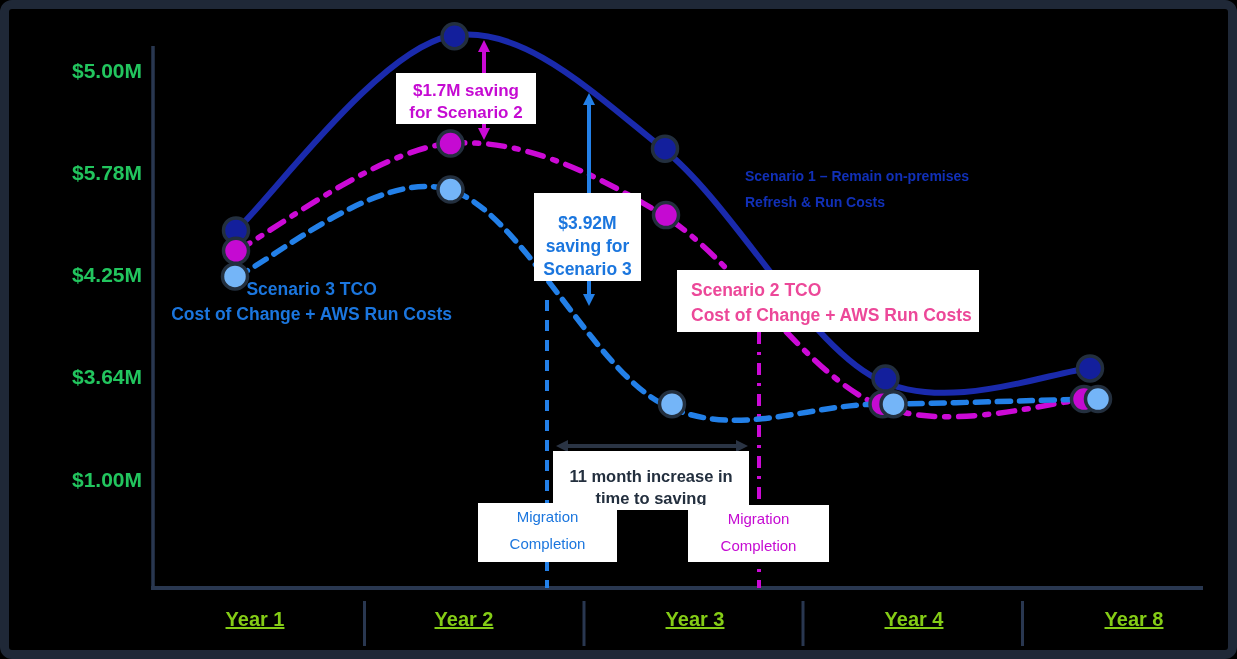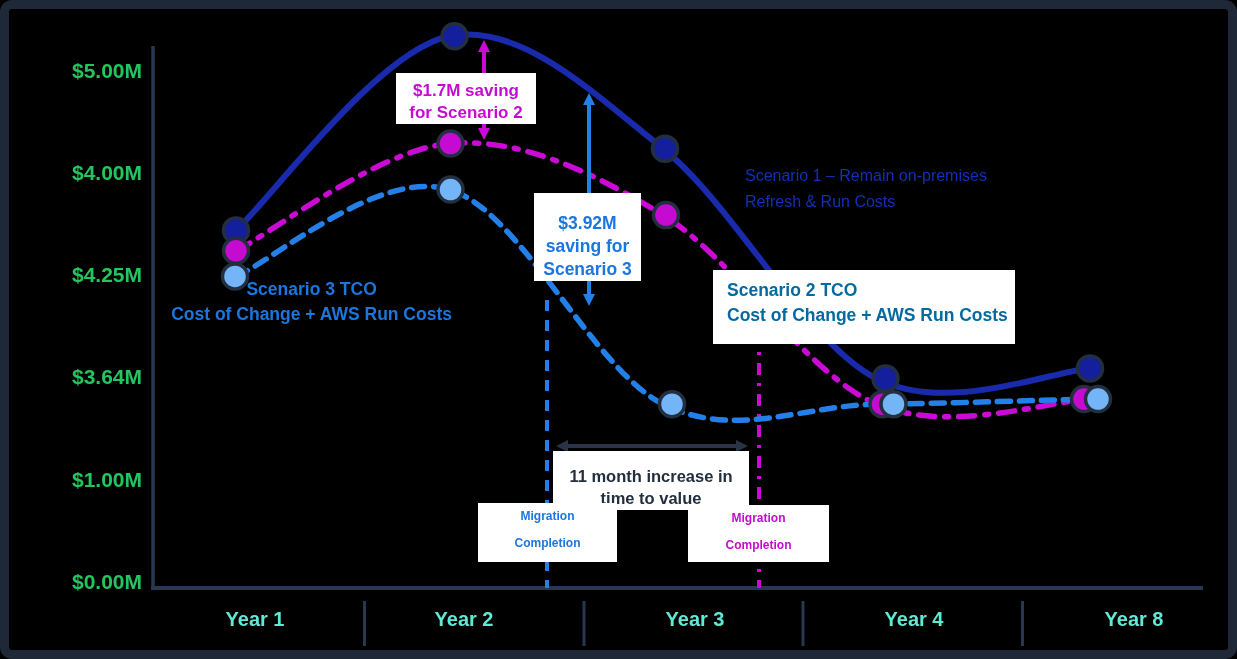--- a/index.html
+++ b/index.html
@@ -3,33 +3,33 @@
 <meta charset="utf-8">
 <style>
   html,body{margin:0;padding:0;background:#000;}
   .frame{position:relative;width:1237px;height:659px;background:#000;overflow:hidden;
          font-family:"Liberation Sans",sans-serif;}
   .frame-border{position:absolute;inset:0;border:9px solid #1F2837;border-radius:12px;
                 pointer-events:none;z-index:30;}
   #chart-svg{position:absolute;left:0;top:0;z-index:1;}
   .lbl{position:absolute;z-index:10;white-space:nowrap;}
   .ytick{left:0;width:142px;text-align:right;font-size:21px;font-weight:700;color:#22c55e;}
-  .xtick{width:120px;text-align:center;top:608px;font-size:20px;font-weight:700;color:#5eead4;}
+  .xtick{width:120px;text-align:center;top:608px;font-size:20px;font-weight:700;color:#84cc16;text-decoration:underline;}
   .box{background:#fff;}
-  .s1lbl{left:745px;top:163px;font-size:16px;font-weight:400;line-height:26px;color:#1130B8;}
+  .s1lbl{left:745px;top:163px;font-size:14px;font-weight:700;line-height:26px;color:#1130B8;}
   .s3lbl{right:785px;top:277px;text-align:center;font-size:17.5px;font-weight:700;line-height:25px;color:#1B76DE;}
-  .s2box{left:677px;top:270px;width:288px;height:54px;padding:8px 0 12px 14px;
-         font-size:17.5px;font-weight:700;line-height:25px;color:#0369a1;margin-left:36px;}
+  .s2box{left:677px;top:270px;width:288px;height:54px;padding:8px 0 0 14px;
+         font-size:17.5px;font-weight:700;line-height:25px;color:#ec4899;}
   .sav2{left:396px;top:73px;width:140px;height:44px;padding-top:7px;text-align:center;
         font-size:17px;font-weight:700;line-height:22px;color:#C50AD2;}
   .sav3{left:534px;top:193px;width:107px;height:69px;padding-top:19px;text-align:center;
         font-size:17.5px;font-weight:700;line-height:23px;color:#1B76DE;}
   .ttv{left:553px;top:451px;width:196px;height:45px;padding-top:14px;text-align:center;
        font-size:16.5px;font-weight:700;line-height:22px;color:#232F3E;}
-  .mig{text-align:center;font-size:12px;font-weight:700;line-height:27px;}
+  .mig{text-align:center;font-size:15px;font-weight:400;line-height:27px;}
   .mig3{left:478px;top:503px;width:139px;height:59px;color:#1B76DE;}
   .mig2{left:688px;top:505px;width:141px;height:57px;color:#C50AD2;}
 </style>
 </head>
 <body>
 
 <div class="frame">
 
   <svg id="chart-svg" width="1237" height="659" viewBox="0 0 1237 659">
       <g>
@@ -77,25 +77,24 @@
       <g>
         <circle cx="235" cy="276.4" r="12.5" fill="#74B5F8" stroke="#232F3E" stroke-width="3.5"></circle>
         <circle cx="450.5" cy="189.52999999999997" r="12.5" fill="#74B5F8" stroke="#232F3E" stroke-width="3.5"></circle>
         <circle cx="672" cy="404.15" r="12.5" fill="#74B5F8" stroke="#232F3E" stroke-width="3.5"></circle>
         <circle cx="893.5" cy="404.15" r="12.5" fill="#74B5F8" stroke="#232F3E" stroke-width="3.5"></circle>
         <circle cx="1098" cy="399.03999999999996" r="12.5" fill="#74B5F8" stroke="#232F3E" stroke-width="3.5"></circle>
       </g>
     </svg>
 
   <span class="lbl ytick" style="top:59px">$5.00M</span>
-  <span class="lbl ytick" style="top:161px">$4.00M</span>
+  <span class="lbl ytick" style="top:161px">$5.78M</span>
   <span class="lbl ytick" style="top:263px">$4.25M</span>
   <span class="lbl ytick" style="top:365px">$3.64M</span>
   <span class="lbl ytick" style="top:468px">$1.00M</span>
-  <span class="lbl ytick" style="top:570px">$0.00M</span>
 
   <span class="lbl xtick" style="left:195px">Year 1</span>
   <span class="lbl xtick" style="left:404px">Year 2</span>
   <span class="lbl xtick" style="left:635px">Year 3</span>
   <span class="lbl xtick" style="left:854px">Year 4</span>
   <span class="lbl xtick" style="left:1074px">Year 8</span>
 
   <div class="lbl s1lbl">
     <div>Scenario 1 – Remain on-premises</div>
     <div>Refresh &amp; Run Costs</div>
@@ -113,21 +112,21 @@
     <div>$1.7M saving</div>
     <div>for Scenario 2</div>
   </div>
   <div class="lbl box sav3">
     <div>$3.92M</div>
     <div>saving for</div>
     <div>Scenario 3</div>
   </div>
   <div class="lbl box ttv">
     <div>11 month increase in</div>
-    <div>time to value</div>
+    <div>time to saving</div>
   </div>
   <div class="lbl box mig mig3">
     <div>Migration</div>
     <div>Completion</div>
   </div>
   <div class="lbl box mig mig2">
     <div>Migration</div>
     <div>Completion</div>
   </div>
 

